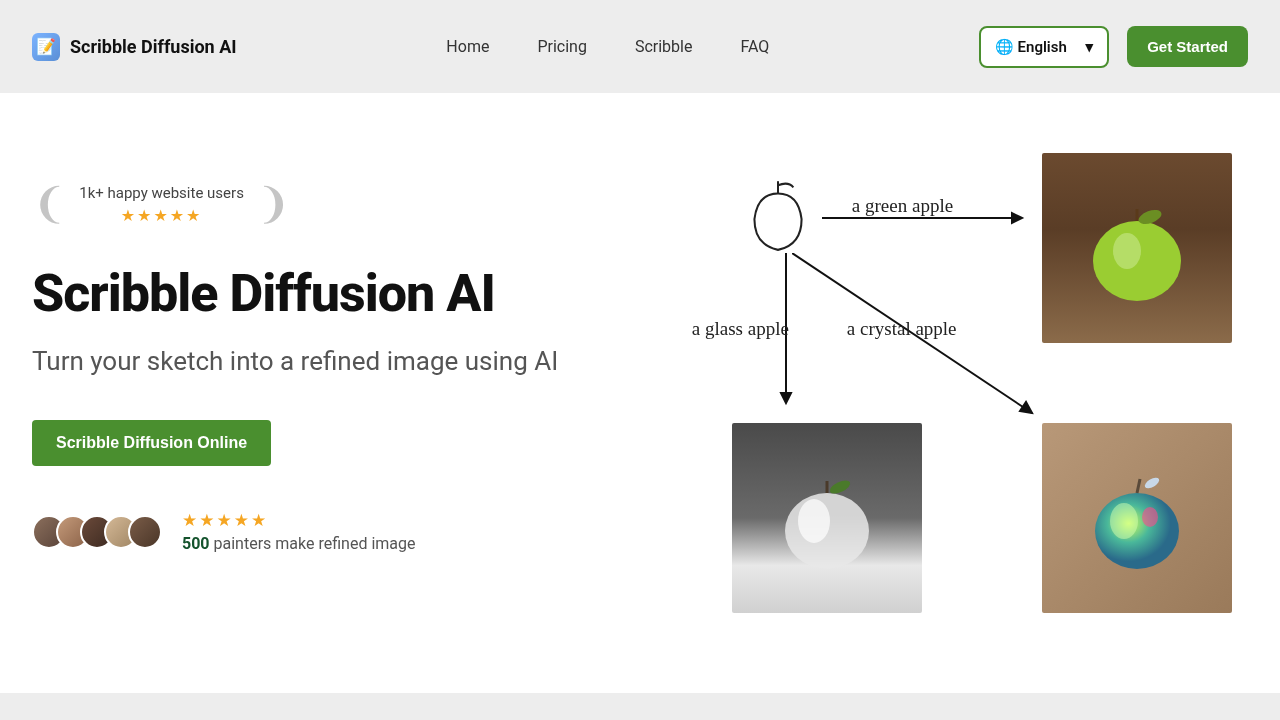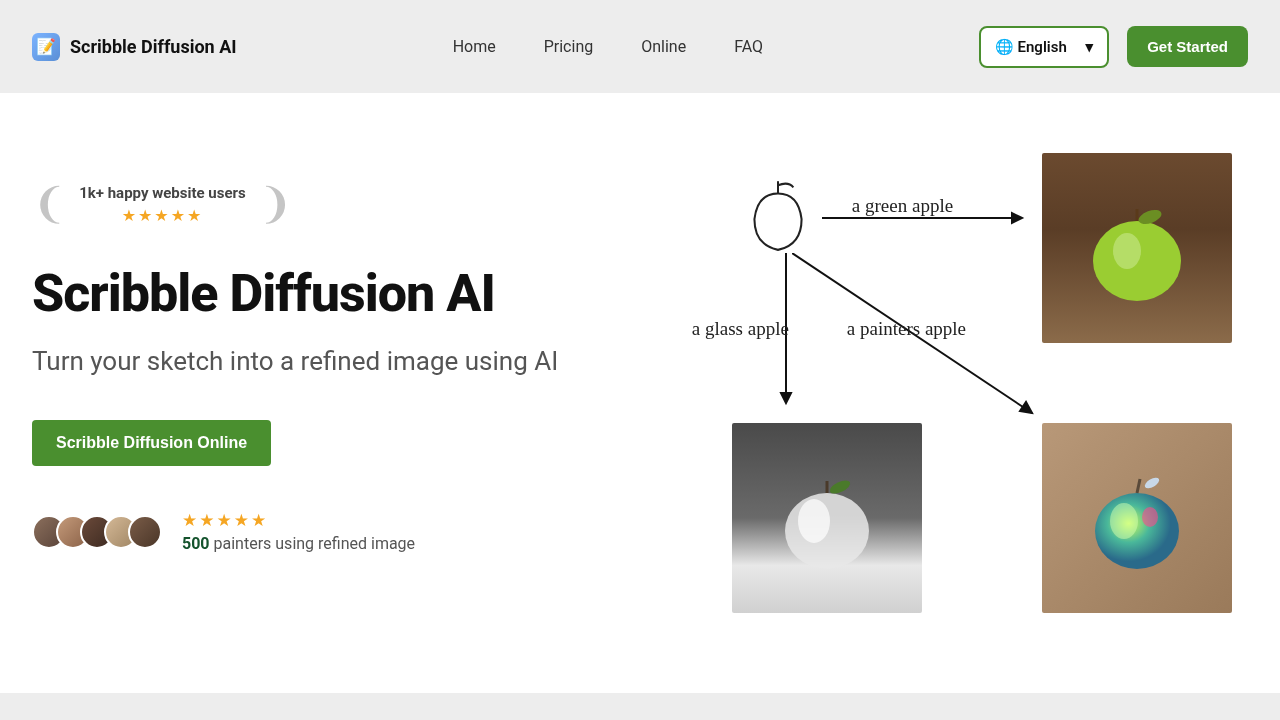--- a/index.html
+++ b/index.html
@@ -56,21 +56,21 @@
     .hero-left { flex: 0 0 48%; padding-top: 30px; }
     .hero-right { flex: 1; display: flex; align-items: center; justify-content: center; }
     
     .laurel-badge {
       display: inline-flex; align-items: center; gap: 12px;
       margin-bottom: 40px;
     }
     .laurel-left, .laurel-right { color: #c5c5c5; font-size: 42px; line-height: 1; }
     .laurel-right { transform: scaleX(-1); }
     .laurel-center { text-align: center; }
-    .laurel-text { font-size: 15px; color: #444; margin-bottom: 4px; font-weight: bold; }
+    .laurel-text { font-size: 15px; color: #444; margin-bottom: 4px; }
     .stars { color: #f5a623; font-size: 16px; letter-spacing: 2px; }
     
     .hero-title { font-size: 52px; font-weight: 800; line-height: 1.1; margin-bottom: 24px; letter-spacing: -1px; }
     .hero-sub { font-size: 26px; color: #555; margin-bottom: 44px; }
     .btn-cta {
       background: #4a8f2f;
       color: #fff;
       border: none;
       padding: 14px 24px;
       border-radius: 4px;
@@ -134,21 +134,21 @@
 <body>
 
 <header>
   <div class="logo-wrap">
     <span class="logo-icon">📝</span>
     <span class="logo-text">Scribble Diffusion AI</span>
   </div>
   <nav>
     <a>Home</a>
     <a>Pricing</a>
-    <a>Online</a>
+    <a>Scribble</a>
     <a>FAQ</a>
   </nav>
   <div class="header-right">
     <div class="lang-select">
       <span>🌐 English</span>
       <span>▾</span>
     </div>
     <button class="btn-primary">Get Started</button>
   </div>
 </header>
@@ -169,21 +169,21 @@
     <div class="social-proof">
       <div class="avatars">
         <div class="avatar"></div>
         <div class="avatar"></div>
         <div class="avatar"></div>
         <div class="avatar"></div>
         <div class="avatar"></div>
       </div>
       <div class="social-text">
         <div class="social-stars">★★★★★</div>
-        <div class="social-line"><b>500</b><span> painters using refined image</span></div>
+        <div class="social-line"><b>500</b><span> painters make refined image</span></div>
       </div>
     </div>
   </div>
 
   <div class="hero-right">
     <div class="demo-img">
 
       <svg class="sketch-apple" viewBox="0 0 70 80">
         <path d="M35 20 Q15 20 12 45 Q12 70 35 75 Q58 70 58 45 Q55 20 35 20 Z" stroke="#222" stroke-width="2" fill="none"></path>
         <path d="M35 20 L35 8" stroke="#222" stroke-width="2"></path>
@@ -197,21 +197,21 @@
       <svg class="arrow" style="top:100px;left:104px;width:20px;height:160px" viewBox="0 0 20 160">
         <line x1="10" y1="0" x2="10" y2="150"></line>
           <path d="M10 150 l-5 -10 l10 0 z" fill="#111"></path>
       </svg>
       <svg class="arrow" style="top:100px;left:120px;width:250px;height:170px" viewBox="0 0 250 170">
         <line x1="0" y1="0" x2="240" y2="160"></line>
           <path d="M240 160 l-12 -2 l6 -9 z" fill="#111"></path>
       </svg>
       <span class="arrow-label" style="top:42px;left:180px">a green apple</span>
       <span class="arrow-label" style="top:165px;left:20px">a glass apple</span>
-      <span class="arrow-label" style="top:165px;left:175px">a painters apple</span>
+      <span class="arrow-label" style="top:165px;left:175px">a crystal apple</span>
 
       <div class="photo photo-green">
         <svg class="apple-shape" viewBox="0 0 110 100">
             <ellipse cx="55" cy="58" rx="44" ry="40" fill="#9acd32"></ellipse>
             <ellipse cx="45" cy="48" rx="14" ry="18" fill="#c8e88a" opacity="0.6"></ellipse>
             <path d="M55 18 L55 6" stroke="#5a3a1a" stroke-width="3"></path>
             <ellipse cx="68" cy="14" rx="12" ry="6" fill="#6b8e23" transform="rotate(-20 68 14)"></ellipse>
           </svg>
       </div>
       <div class="photo photo-glass">

